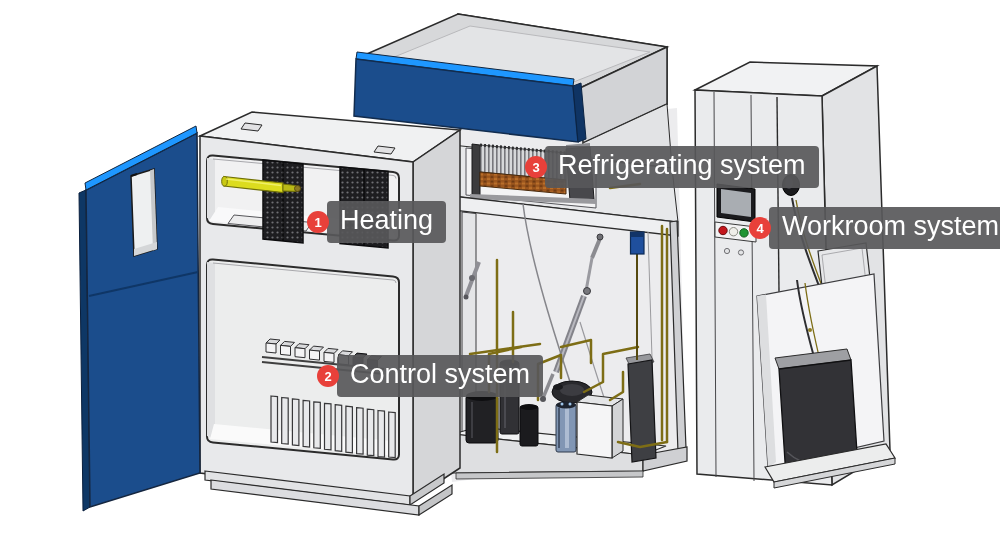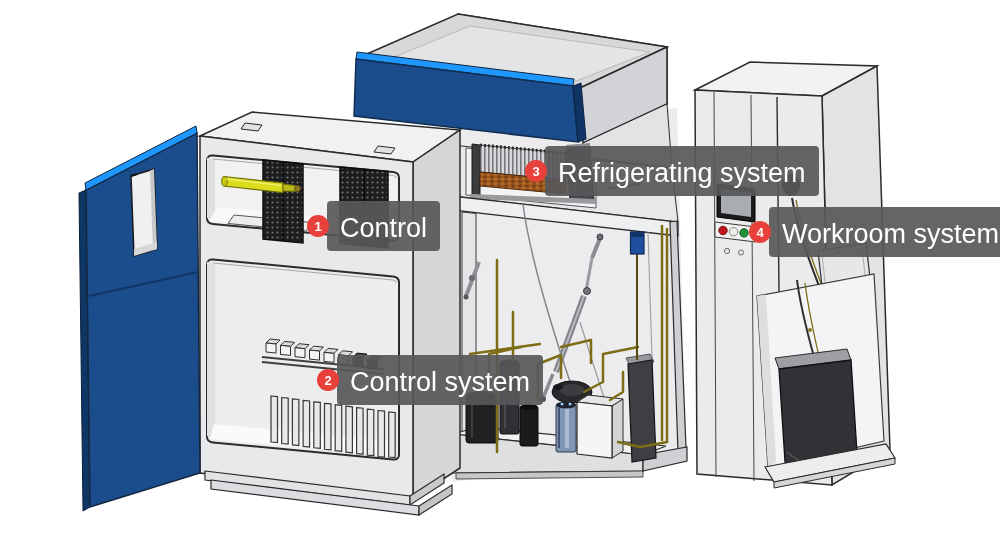--- a/index.html
+++ b/index.html
@@ -12,21 +12,21 @@
   }
   html,body{margin:0;padding:0;}
   .stage{position:relative;width:1000px;height:550px;background:var(--background);overflow:hidden;
          font-family:"Liberation Sans",sans-serif;}
   .stage svg{position:absolute;left:0;top:0;}
   .callout{position:absolute;display:flex;align-items:center;}
   .callout .badge{width:22px;height:22px;border-radius:50%;background:var(--callout-badge);
       color:#fff;font-size:13px;font-weight:bold;display:flex;align-items:center;
       justify-content:center;margin-right:-2px;z-index:2;flex:0 0 auto;}
   .callout .tag{background:var(--callout-bg);color:var(--callout-text);font-size:27px;
-      padding:12px 13px 7px 13px;border-radius:4px;white-space:nowrap;z-index:1;line-height:1.15;}
+      padding:4px 13px 7px 13px;border-radius:4px;white-space:nowrap;z-index:1;line-height:1.15;}
 </style>
 </head>
 <body>
 
 <div class="stage">
 
 <svg width="1000" height="550" viewBox="0 0 1000 550">
   <defs>
     <pattern id="perf" width="5" height="5" patternUnits="userSpaceOnUse">
       <rect width="5" height="5" fill="#1d1d20"></rect>
@@ -286,21 +286,21 @@
       <polygon points="131,176 154,169 157,249 134,256" fill="#eef0f1" stroke="#1a1a1a" stroke-width="1.5"></polygon>
       <polygon points="150,170.5 154,169 157,249 153,250.5" fill="#c6c8ca"></polygon>
       <polygon points="134,249 157,242 157,249 134,256" fill="#d4d6d8"></polygon>
       <line x1="131" y1="176" x2="137" y2="174" stroke="#111111" stroke-width="2"></line>
     </g>
   </g>
 </svg>
 
 <div class="callout" style="left:307px;top:201px">
   <span class="badge">1</span>
-  <span class="tag">Control</span>
+  <span class="tag">Heating</span>
 </div>
 <div class="callout" style="left:317px;top:355px">
   <span class="badge">2</span>
   <span class="tag">Control system</span>
 </div>
 <div class="callout" style="left:525px;top:146px">
   <span class="badge">3</span>
   <span class="tag">Refrigerating system</span>
 </div>
 <div class="callout" style="left:749px;top:207px">

